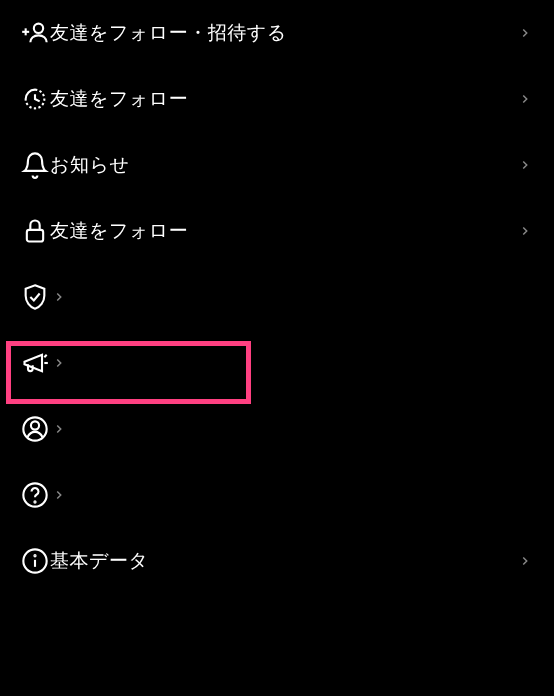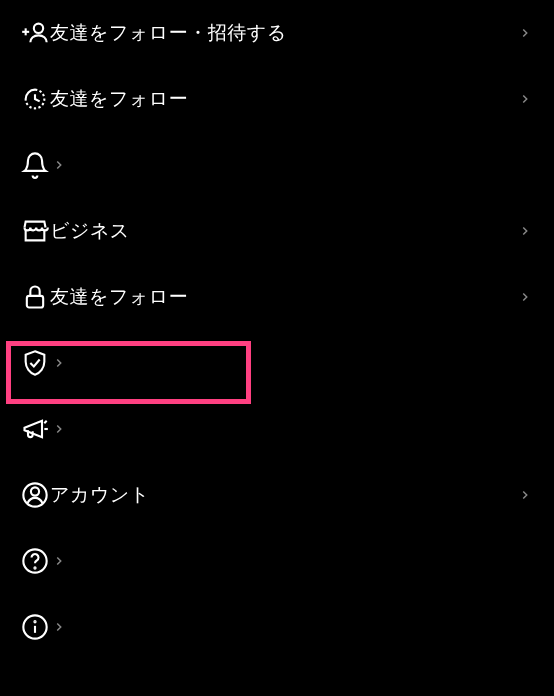--- a/index.html
+++ b/index.html
@@ -107,42 +107,28 @@
     </span>
   </div>
 
   <div class="menu-item">
     <span class="icon">
       <svg viewBox="0 0 24 24">
           <path d="M6 8a6 6 0 0 1 12 0c0 7 3 9 3 9H3s3-2 3-9"></path>
           <path d="M10 21a2 2 0 0 0 4 0"></path>
         </svg>
     </span>
-    <span class="chevron">
-      <svg viewBox="0 0 24 24">
-          <polyline points="9 6 15 12 9 18"></polyline>
-        </svg>
-    </span>
-  </div>
-
-  <div class="menu-item">
-    <span class="icon">
-      <svg viewBox="0 0 24 24">
-          <path d="M3 9l1-5h16l1 5"></path>
-          <path d="M3 9a2.5 2.5 0 0 0 5 0 2.5 2.5 0 0 0 5 0 2.5 2.5 0 0 0 5 0 2.5 2.5 0 0 0 5 0" fill="none"></path>
-          <path d="M4 11v9h16v-9"></path>
-        </svg>
-    </span>
-    <span class="label">ビジネス</span>
-    <span class="chevron">
-      <svg viewBox="0 0 24 24">
-          <polyline points="9 6 15 12 9 18"></polyline>
-        </svg>
-    </span>
-  </div>
+    <span class="label">お知らせ</span>
+    <span class="chevron">
+      <svg viewBox="0 0 24 24">
+          <polyline points="9 6 15 12 9 18"></polyline>
+        </svg>
+    </span>
+  </div>
+
 
   <div class="menu-item">
     <span class="icon">
       <svg viewBox="0 0 24 24">
           <rect x="5" y="11" width="14" height="10" rx="2"></rect>
           <path d="M8 11V7a4 4 0 0 1 8 0v4"></path>
         </svg>
     </span>
     <span class="label">友達をフォロー</span>
     <span class="chevron">
@@ -183,21 +169,20 @@
   </div>
 
   <div class="menu-item">
     <span class="icon">
       <svg viewBox="0 0 24 24">
           <circle cx="12" cy="12" r="10"></circle>
           <circle cx="12" cy="9" r="3.5"></circle>
           <path d="M5.5 19c1.5-3 4-4.5 6.5-4.5s5 1.5 6.5 4.5"></path>
         </svg>
     </span>
-    <span class="label">アカウント</span>
     <span class="chevron">
       <svg viewBox="0 0 24 24">
           <polyline points="9 6 15 12 9 18"></polyline>
         </svg>
     </span>
   </div>
 
   <div class="menu-item">
     <span class="icon">
       <svg viewBox="0 0 24 24">
@@ -214,20 +199,21 @@
   </div>
 
   <div class="menu-item">
     <span class="icon">
       <svg viewBox="0 0 24 24">
           <circle cx="12" cy="12" r="10"></circle>
           <line x1="12" y1="11" x2="12" y2="17"></line>
           <circle cx="12" cy="7.5" r="0.5" fill="#fff"></circle>
         </svg>
     </span>
+    <span class="label">基本データ</span>
     <span class="chevron">
       <svg viewBox="0 0 24 24">
           <polyline points="9 6 15 12 9 18"></polyline>
         </svg>
     </span>
   </div>
 
 </div>
 
 <div class="highlight" style="left:6px; top:341px; width:245px; height:63px;"></div>

